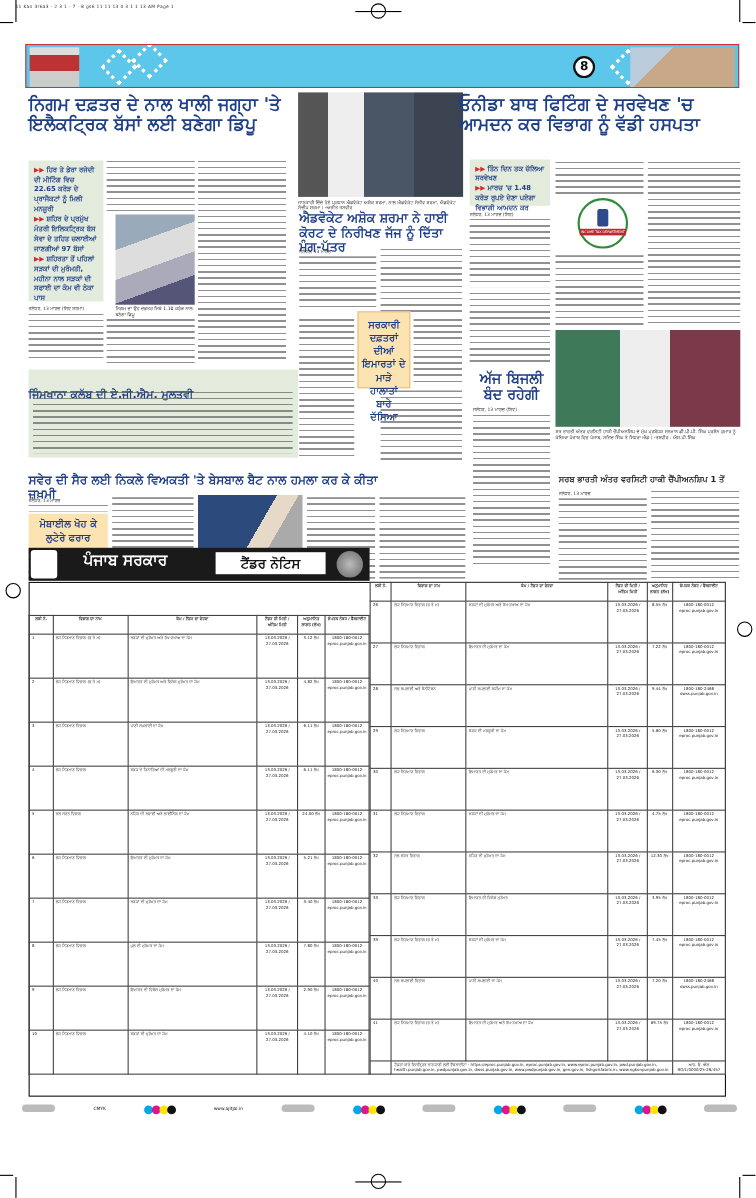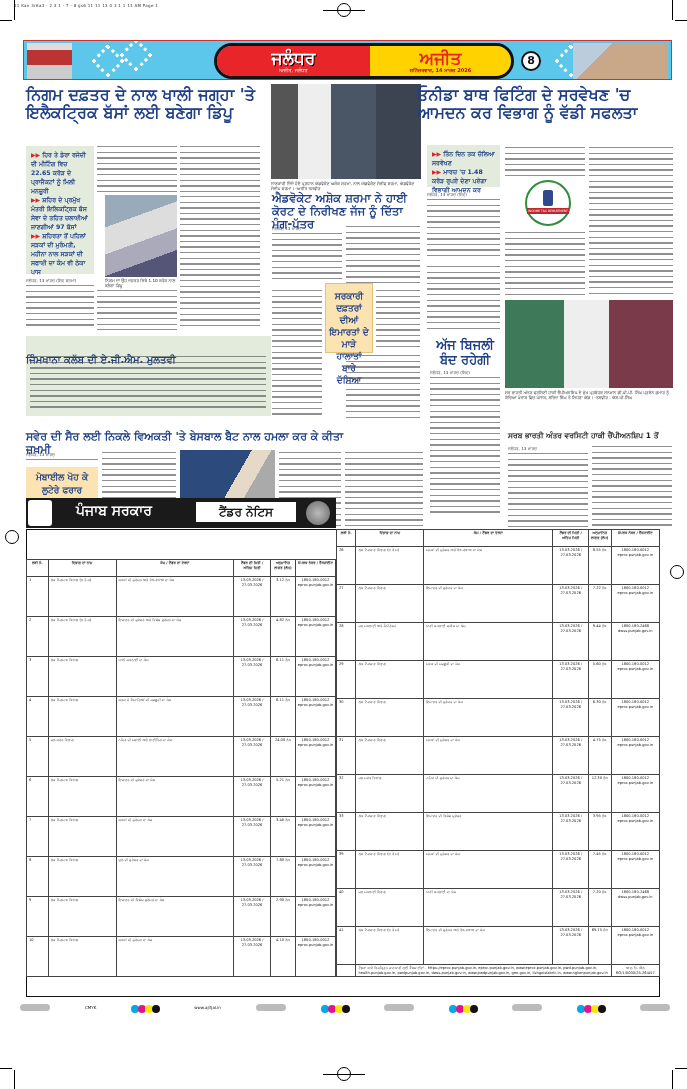--- a/index.html
+++ b/index.html
@@ -85,30 +85,20 @@
 <div class="abs cropmark-h" style="left:675px;top:1068px;width:12px"></div>
 <div class="abs reg" style="left:5px;top:530px"></div>
 <div class="abs reg" style="left:670px;top:565px"></div>
 
 <div class="abs mast">
   <div class="abs pic-left"></div>
   <div class="abs diamond" style="left:72px"></div>
   <div class="abs diamond" style="left:100px;top:2px"></div>
   <div class="abs diamond" style="left:535px"></div>
 
-  <div class="abs pill">
-    <div class="red">
-      <span class="brand1">ਜਲੰਧਰ</span>
-      <span class="sub1">ਅਜੀਤ, ਜਲੰਧਰ</span>
-    </div>
-    <div class="yel">
-      <span class="brand2">ਅਜੀਤ</span>
-      <span class="sub2">ਸ਼ਨਿੱਚਰਵਾਰ, 14 ਮਾਰਚ 2026</span>
-    </div>
-  </div>
   <div class="abs pageno">8</div>
   <div class="abs pic-right"></div>
 </div>
 
 <div class="abs hl hl-main1">ਨਿਗਮ ਦਫ਼ਤਰ ਦੇ ਨਾਲ ਖਾਲੀ ਜਗ੍ਹਾ 'ਤੇ ਇਲੈਕਟ੍ਰਿਕ ਬੱਸਾਂ ਲਈ ਬਣੇਗਾ ਡਿਪੂ</div>
 <div class="abs hl-box" style="left:26px;top:146px;width:68px;height:128px">
   <div class="bul"><span class="ar">▶▶</span><span>ਹਿਰ ਤੇ ਡੇਰਾ ਰਜੇਦੀ ਦੀ ਮੀਟਿੰਗ ਵਿਚ 22.65 ਕਰੋੜ ਦੇ ਪ੍ਰਾਜੈਕਟਾਂ ਨੂੰ ਮਿਲੀ ਮਨਜ਼ੂਰੀ</span></div>
   <div class="bul"><span class="ar">▶▶</span><span>ਸ਼ਹਿਰ ਦੇ ਪ੍ਰਮੁੱਖ ਮੰਤਰੀ ਇਲਿਕਟ੍ਰਿਕ ਬੱਸ ਸੇਵਾ ਦੇ ਤਹਿਤ ਚਲਾਈਆਂ ਜਾਣਗੀਆਂ 97 ਬੱਸਾਂ</span></div>
   <div class="bul"><span class="ar">▶▶</span><span>ਸ਼ਹਿਰਤਾ ਤੋਂ ਪਹਿਲਾਂ ਸੜਕਾਂ ਦੀ ਮੁਰੰਮਤੀ, ਮਹੀਨਾ ਨਾਲ ਸੜਕਾਂ ਦੀ ਸਫਾਈ ਦਾ ਕੰਮ ਵੀ ਠੇਕਾ ਪਾਸ</span></div>
 </div>
@@ -129,21 +119,21 @@
 <div class="abs cap" style="left:271px;top:181px;width:150px">ਜਾਣਕਾਰੀ ਦਿੰਦੇ ਹੋਏ ਪ੍ਰਧਾਨ ਐਡਵੋਕੇਟ ਅਸ਼ੋਕ ਸ਼ਰਮਾ, ਨਾਲ ਐਡਵੋਕੇਟ ਸੰਜੀਵ ਸ਼ਰਮਾ, ਐਡਵੋਕੇਟ ਸੰਦੀਪ ਸ਼ਰਮਾ। -ਅਜੀਤ ਤਸਵੀਰ</div>
 <div class="abs hl hl-mid">ਐਡਵੋਕੇਟ ਅਸ਼ੋਕ ਸ਼ਰਮਾ ਨੇ ਹਾਈ ਕੋਰਟ ਦੇ ਨਿਰੀਖਣ ਜੱਜ ਨੂੰ ਦਿੱਤਾ ਮੰਗ-ਪੱਤਰ</div>
 <div class="abs txt" style="left:272px;top:226px;width:70px">ਜਲੰਧਰ, 13 ਮਾਰਚ</div>
 <div class="abs lines" style="left:272px;top:233px;width:70px;height:50px"></div>
 <div class="abs lines" style="left:346px;top:226px;width:74px;height:60px"></div>
 <div class="abs quote-box" style="left:325px;top:283px;width:48px;height:70px">ਸਰਕਾਰੀ ਦਫ਼ਤਰਾਂ ਦੀਆਂ ਇਮਾਰਤਾਂ ਦੇ ਮਾੜੇ ਹਾਲਾਤਾਂ ਬਾਰੇ ਦੱਸਿਆ</div>
 <div class="abs lines" style="left:272px;top:290px;width:50px;height:128px"></div>
 <div class="abs lines" style="left:376px;top:290px;width:44px;height:60px"></div>
 <div class="abs lines" style="left:346px;top:355px;width:74px;height:65px"></div>
 
-<div class="abs hl hl-main2">ਓਨੀਡਾ ਬਾਥ ਫਿਟਿੰਗ ਦੇ ਸਰਵੇਖਣ 'ਚ ਆਮਦਨ ਕਰ ਵਿਭਾਗ ਨੂੰ ਵੱਡੀ ਸਫਲਤਾ</div>
+<div class="abs hl hl-main2">ਓਨੀਡਾ ਬਾਥ ਫਿਟਿੰਗ ਦੇ ਸਰਵੇਖਣ 'ਚ ਆਮਦਨ ਕਰ ਵਿਭਾਗ ਨੂੰ ਵੱਡੀ ਹਸਪਤਾ</div>
 <div class="abs hl-box" style="left:427px;top:145px;width:73px;height:42px">
   <div class="bul"><span class="ar">▶▶</span><span>ਤਿੰਨ ਦਿਨ ਤਕ ਚੱਲਿਆ ਸਰਵੇਖਣ</span></div>
   <div class="bul"><span class="ar">▶▶</span><span>ਮਾਰਚ 'ਚ 1.48 ਕਰੋੜ ਰੁਪਏ ਦੇਣਾ ਪਏਗਾ ਵਿਭਾਗੀ ਆਮਦਨ ਕਰ</span></div>
 </div>
 <div class="abs txt" style="left:427px;top:192px;width:73px">ਜਲੰਧਰ, 13 ਮਾਰਚ (ਸ਼ਿਵ)</div>
 <div class="abs lines" style="left:427px;top:199px;width:73px;height:62px"></div>
 <div class="abs lines" style="left:505px;top:147px;width:80px;height:30px"></div>
 <div class="abs lines" style="left:589px;top:147px;width:84px;height:150px"></div>
 <div class="abs" style="left:525px;top:180px;width:46px;height:46px;border-radius:50%;border:2px solid #2f8c3a;background:#fff;text-align:center">
   <div style="margin:8px auto 0;width:10px;height:16px;background:#2e4a8c;border-radius:2px"></div>

